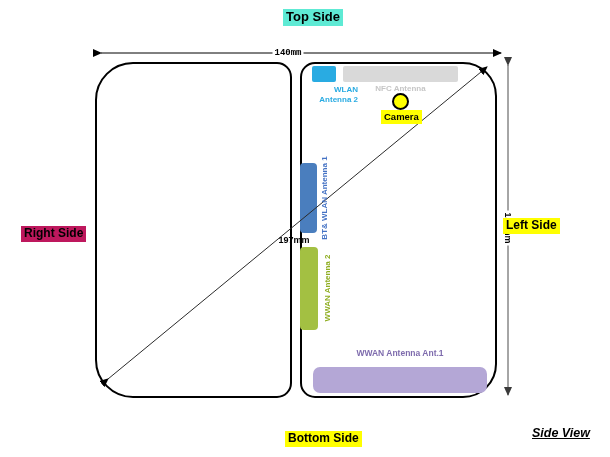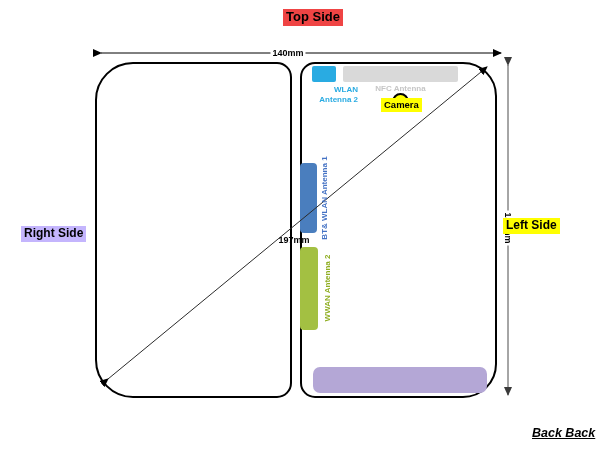--- a/index.html
+++ b/index.html
@@ -36,54 +36,56 @@
     position:absolute;left:392px;top:93px;width:17px;height:17px;border-radius:50%;
     border:2px solid #000;box-sizing:border-box;z-index:2;
   }
   
   .comp-label{position:absolute;font-weight:bold;font-size:8px;line-height:1.25;z-index:5;}
   .lbl-wlan2{left:310px;top:85px;width:48px;}
   .lbl-nfc  {left:343px;top:84px;width:115px;text-align:center;}
   .lbl-bt   {left:325px;top:198px;transform:translate(-50%,-50%) rotate(-90deg);white-space:nowrap;}
   .lbl-wwan2{left:328px;top:288px;transform:translate(-50%,-50%) rotate(-90deg);white-space:nowrap;}
   .lbl-wwan1{left:313px;top:348px;width:174px;text-align:center;font-size:8.5px;}
-  .lbl-camera{left:381px;top:98px;font-size:9.5px;}
+  .lbl-camera{left:381px;top:110px;font-size:9.5px;}
   
   .dim{position:absolute;font-weight:bold;font-size:9px;background:#fff;padding:0 2px;
        white-space:nowrap;z-index:5;}
-  .dim-w{left:288px;top:53px;transform:translate(-50%,-50%);}
+  .dim-w{left:288px;top:53px;transform:translate(-50%,-50%);font-family:Liberation Mono, monospace;}
   .dim-h{left:508px;top:228px;transform:translate(-50%,-50%) rotate(90deg);}
   .dim-d{left:266px;top:240px;transform:translate(-50%,-50%);background:transparent;margin-left:28px;}
   
   .arrows{position:absolute;left:0;top:0;z-index:4;pointer-events:none;}
 </style>
 </head>
 <body>
 
 <div class="canvas">
 
-  <div class="hl top-side" style="background-color: #ef4444;">Top Side</div>
-  <div class="hl right-side" style="background-color: #c4b5fd;">Right Side</div>
+  <div class="hl top-side" style="background-color: #5eead4;">Top Side</div>
+  <div class="hl right-side" style="background-color: #be185d;">Right Side</div>
   <div class="hl left-side" style="background-color: rgb(255, 255, 0);">Left Side</div>
-  <div class="back-view">Back Back</div>
+  <div class="hl bottom-side" style="background-color: rgb(255, 255, 0);">Bottom Side</div>
+  <div class="back-view">Side View</div>
 
   <div class="half left"></div>
   <div class="half right"></div>
 
   <div class="blk blk-wlan2" style="background-color: rgb(41, 171, 226);"></div>
   <div class="blk blk-nfc" style="background-color: rgb(217, 217, 217);"></div>
   <div class="blk blk-bt" style="background-color: rgb(74, 126, 190);"></div>
   <div class="blk blk-wwan2" style="background-color: rgb(163, 192, 66);"></div>
   <div class="blk blk-wwan1" style="background-color: rgb(180, 167, 214);"></div>
   <div class="camera-lens" style="background-color: rgb(255, 255, 0);"></div>
 
   <div class="comp-label lbl-wlan2" style="color: rgb(41, 171, 226); text-align: right;">WLAN Antenna 2</div>
   <div class="comp-label lbl-nfc" style="color: rgb(198, 198, 198);">NFC Antenna</div>
   <div class="comp-label lbl-bt" style="color: rgb(68, 114, 196);">BT&amp; WLAN Antenna 1</div>
   <div class="comp-label lbl-wwan2" style="color: rgb(143, 174, 34);">WWAN Antenna 2</div>
+  <div class="comp-label lbl-wwan1" style="color: rgb(126, 107, 173);">WWAN Antenna Ant.1</div>
   <div class="hl comp-label lbl-camera" style="background-color: rgb(255, 255, 0);">Camera</div>
 
   <svg class="arrows" width="610" height="457" viewBox="0 0 610 457">
     <defs>
       <marker id="ah-k" markerWidth="10" markerHeight="8" refX="8" refY="4" orient="auto" markerUnits="userSpaceOnUse">
         <path d="M0,0 L9,4 L0,8 Z" fill="#000"></path>
       </marker>
       <marker id="ah-g" markerWidth="10" markerHeight="8" refX="8" refY="4" orient="auto" markerUnits="userSpaceOnUse">
         <path d="M0,0 L9,4 L0,8 Z" fill="#3a3a3a"></path>
       </marker>

